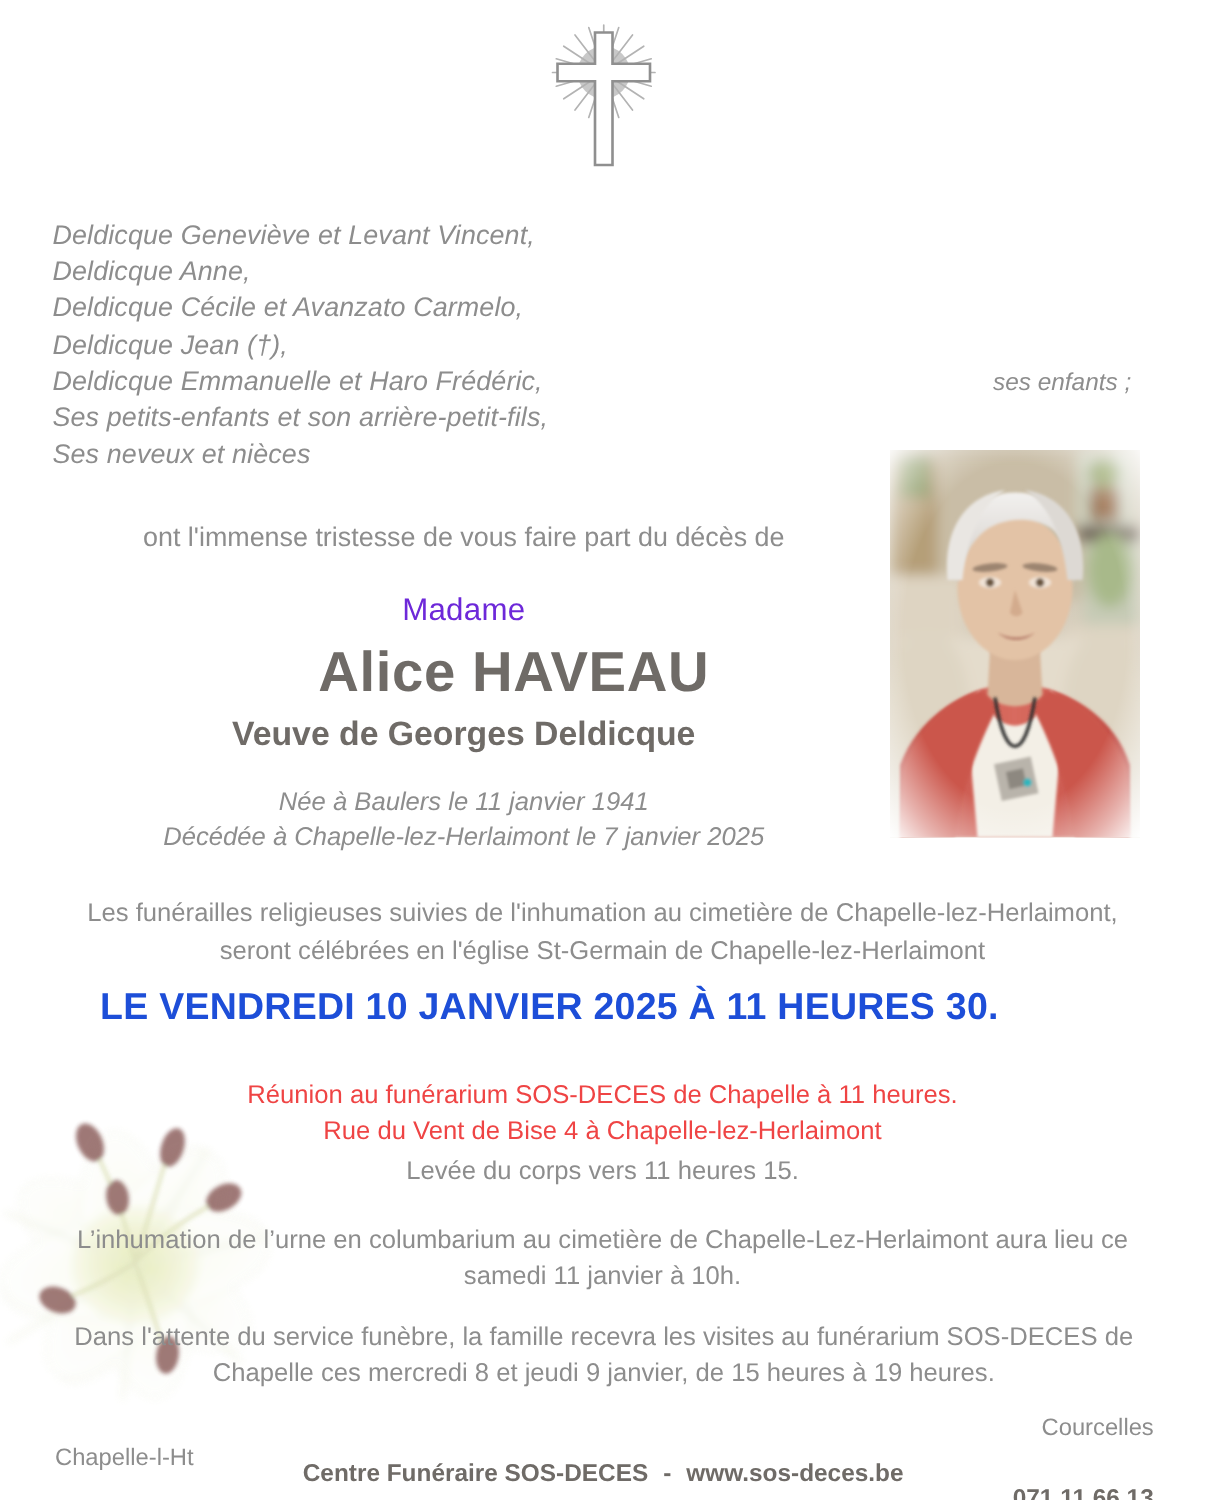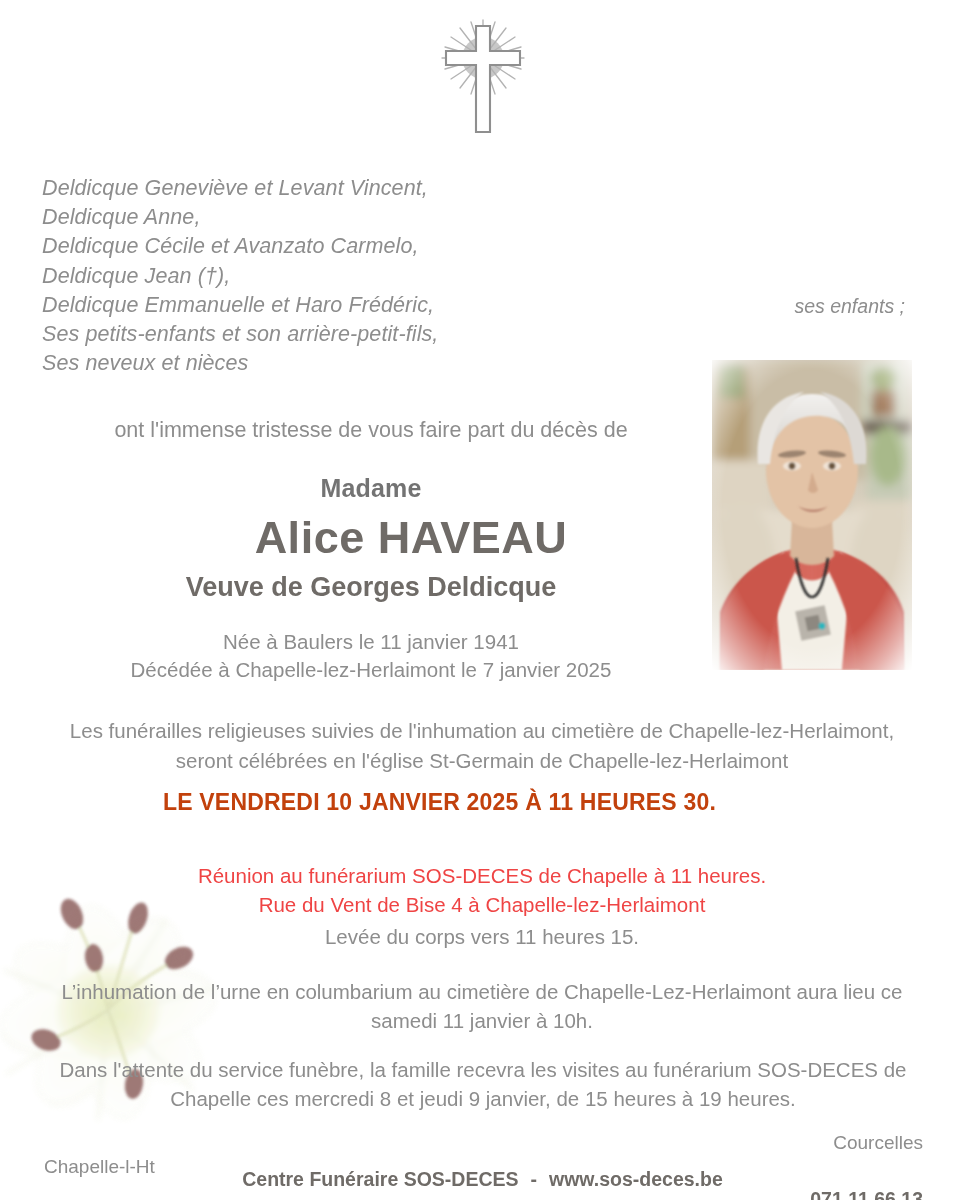--- a/index.html
+++ b/index.html
@@ -77,22 +77,22 @@
     color: #8d8d8d;
   }
 
   .madame {
     position: absolute;
     left: 0;
     top: 474px;
     width: 742px;
     text-align: center;
     font-size: 25px;
-    font-weight: bold;
-    color: #737373;
+    font-weight: normal;
+    color: #6d28d9;
     letter-spacing: .2px;
   }
   .fullname {
     position: absolute;
     left: 0;
     top: 512px;
     width: 742px;
     text-align: center;
     font-size: 45px;
     font-weight: bold;
@@ -114,42 +114,43 @@
   .dates {
     position: absolute;
     left: 0;
     top: 628px;
     width: 742px;
     text-align: center;
     font-size: 20.5px;
     line-height: 28px;
     color: #8d8d8d;
     white-space: pre-line;
+    font-style: italic;
   }
 
   .ceremony {
     position: absolute;
     left: 62px;
     top: 716px;
     width: 840px;
     text-align: center;
     font-size: 20.5px;
     line-height: 30px;
     color: #8d8d8d;
   }
 
   .bigdate {
     position: absolute;
     left: 0;
     top: 789px;
     width: 879px;
     text-align: center;
-    font-size: 23px;
+    font-size: 30px;
     font-weight: bold;
-    color: #c2410c;
+    color: #1d4ed8;
     letter-spacing: .2px;
   }
 
   .gathering {
     position: absolute;
     left: 62px;
     top: 861px;
     width: 840px;
     text-align: center;
     font-size: 20.5px;

